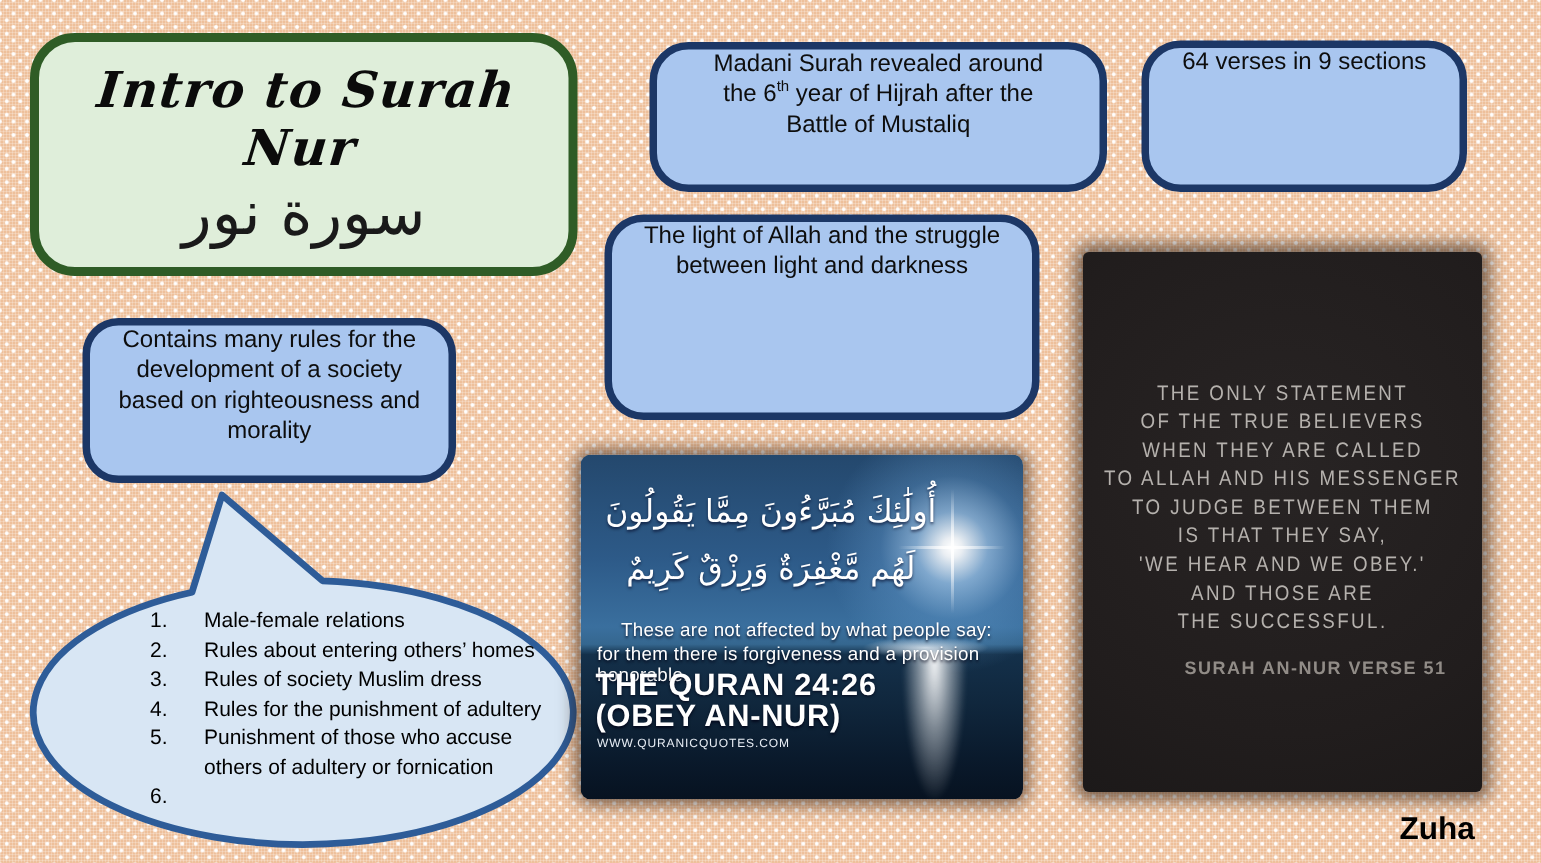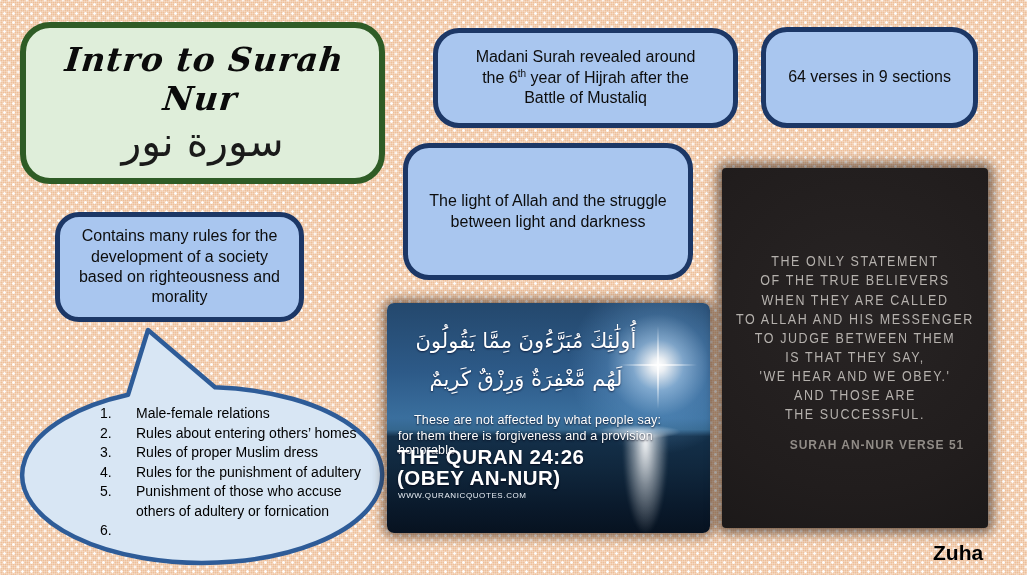--- a/index.html
+++ b/index.html
@@ -17,21 +17,21 @@
     background-position:0 0, 4.5px 4.5px, 0 0, 0 0;
   }
 
   
   .bluebox {
     position:absolute;
     background:#a9c6ef;
     border:5px solid #1c3766;
     border-radius:26px;
     display:flex; flex-direction:column;
-    align-items:center; justify-content:center;
+    align-items:center; 
     text-align:center;
     font-size:16px; color:#0d0d0d;
     line-height:1.28;
   }
   .greenbox {
     position:absolute;
     left:20px; top:22px; width:365px; height:162px;
     background:#dfeeda;
     border:6px solid #2f5c26;
     border-radius:30px;
@@ -61,21 +61,21 @@
   #bubble-wrap { position:absolute; left:12px; top:322px; width:382px; height:252px; }
   #bubble-list {
     position:absolute; left:100px; top:404px; width:270px;
     font-size:14px; color:#000; line-height:19.5px;
   }
   .bubble-row { display:grid; grid-template-columns:36px 1fr; }
   .bubble-row .txt { max-width:232px; }
 
   
   #quran-img {
-    position:absolute; left:387px; top:303px; width:323px; height:230px;
+    position:absolute; left:387px; top:303px; width:295px; height:230px;
     border-radius:7px; overflow:hidden;
     box-shadow:0 0 12px 3px rgba(45,25,12,0.65);
     background:
       radial-gradient(circle at 84% 27%, #ffffff 0%, rgba(255,255,255,0.9) 2.2%, rgba(180,216,248,0.6) 8%, rgba(110,165,215,0.3) 16%, rgba(0,0,0,0) 28%),
       radial-gradient(ellipse 60px 10px at 78% 56%, rgba(255,255,255,0.8), transparent 70%),
       linear-gradient(180deg, #24486d 0%, #2d5a88 30%, #3a6f9e 50%, #35678f 55%, #14304a 58%, #10273d 72%, #0a1a2c 88%, #071220 100%);
     color:#fff;
   }
   #quran-img .reflection {
     position:absolute; left:73%; top:57%; width:14%; height:43%;
@@ -155,21 +155,21 @@
   <div class="bubble-row">
       <span class="num">1.</span>
       <span class="txt">Male-female relations</span>
     </div>
   <div class="bubble-row">
       <span class="num">2.</span>
       <span class="txt">Rules about entering others’ homes</span>
     </div>
   <div class="bubble-row">
       <span class="num">3.</span>
-      <span class="txt">Rules of proper Muslim dress</span>
+      <span class="txt">Rules of society Muslim dress</span>
     </div>
   <div class="bubble-row">
       <span class="num">4.</span>
       <span class="txt">Rules for the punishment of adultery</span>
     </div>
   <div class="bubble-row">
       <span class="num">5.</span>
       <span class="txt">Punishment of those who accuse others of adultery or fornication</span>
     </div>
   <div class="bubble-row">

